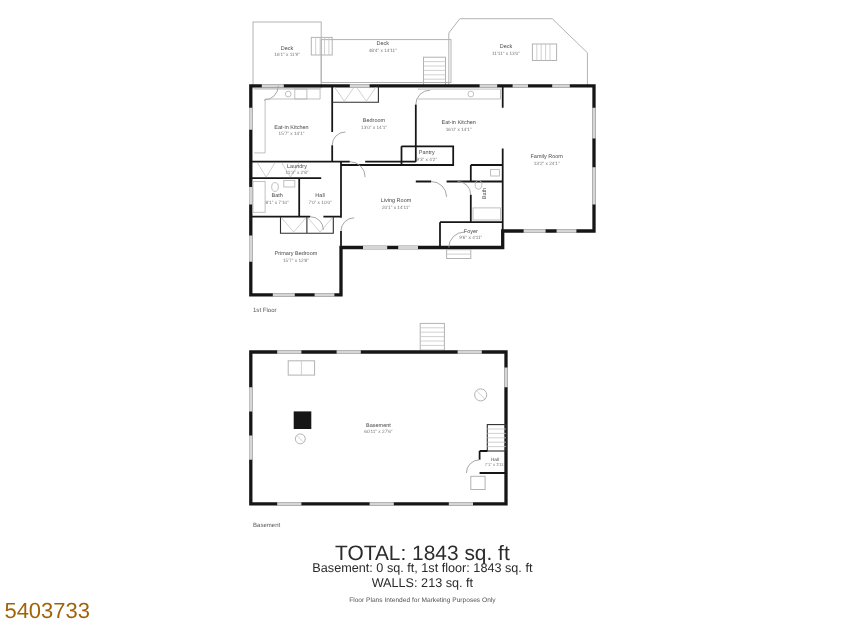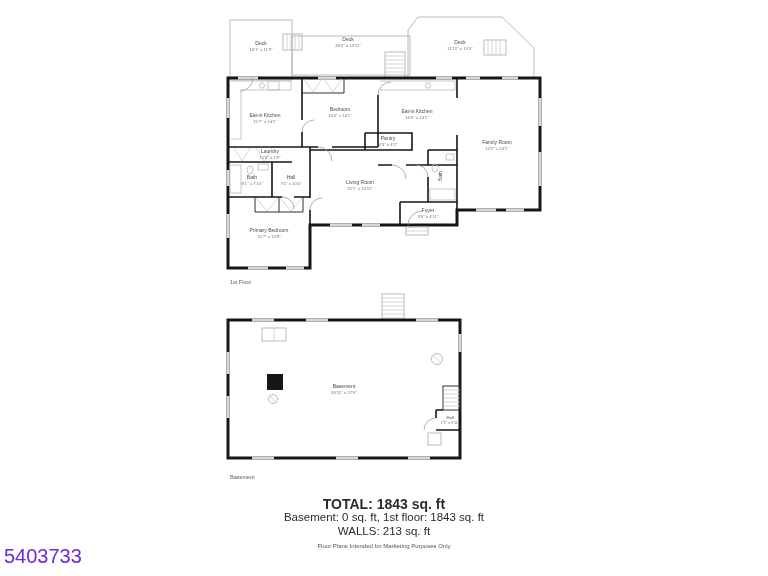--- a/index.html
+++ b/index.html
@@ -14,24 +14,24 @@
   .graythin{fill:none;stroke:#c3c3c3;stroke-width:0.7;}
   .door{fill:none;stroke:#9a9a9a;stroke-width:0.8;}
   .fixture{fill:none;stroke:#b8b8b8;stroke-width:0.8;}
   .fill-dark{fill:#161616;stroke:none;}
   .room-name{font-family:"Liberation Sans",sans-serif;font-size:5px;fill:#4a4a4a;text-anchor:middle;}
   .room-dims{font-family:"Liberation Sans",sans-serif;font-size:4.3px;fill:#767676;text-anchor:middle;}
   .plan-caption{font-family:"Liberation Sans",sans-serif;font-size:5.5px;fill:#5a5a5a;}
   .hall-name{font-family:"Liberation Sans",sans-serif;font-size:4.2px;fill:#4a4a4a;text-anchor:middle;}
   .hall-dims{font-family:"Liberation Sans",sans-serif;font-size:3.8px;fill:#767676;text-anchor:middle;}
   .summary{position:absolute;left:0;right:0;top:497px;text-align:center;color:#2b2b2b;}
-  .summary .total{font-size:14px;font-weight:bold;line-height:14px;}
+  .summary .total{font-size:19px;font-weight:normal;line-height:14px;}
   .summary .line{font-size:11.5px;line-height:13.5px;}
   .summary .disclaimer{font-size:6px;color:#555;margin-top:5px;line-height:7px;}
-  .listing-id{position:absolute;left:4px;top:545px;font-size:20px;color:#6d28d9;}
+  .listing-id{position:absolute;left:4px;top:545px;font-size:20px;color:#a16207;}
 </style>
 </head>
 <body>
 
 <svg id="plan-svg" width="768" height="576" viewBox="0 0 768 576">
 
   <g>
 
     <rect class="gray" x="230" y="20" width="62" height="60"></rect>
     <rect class="gray" x="292" y="36" width="118" height="39"></rect>

